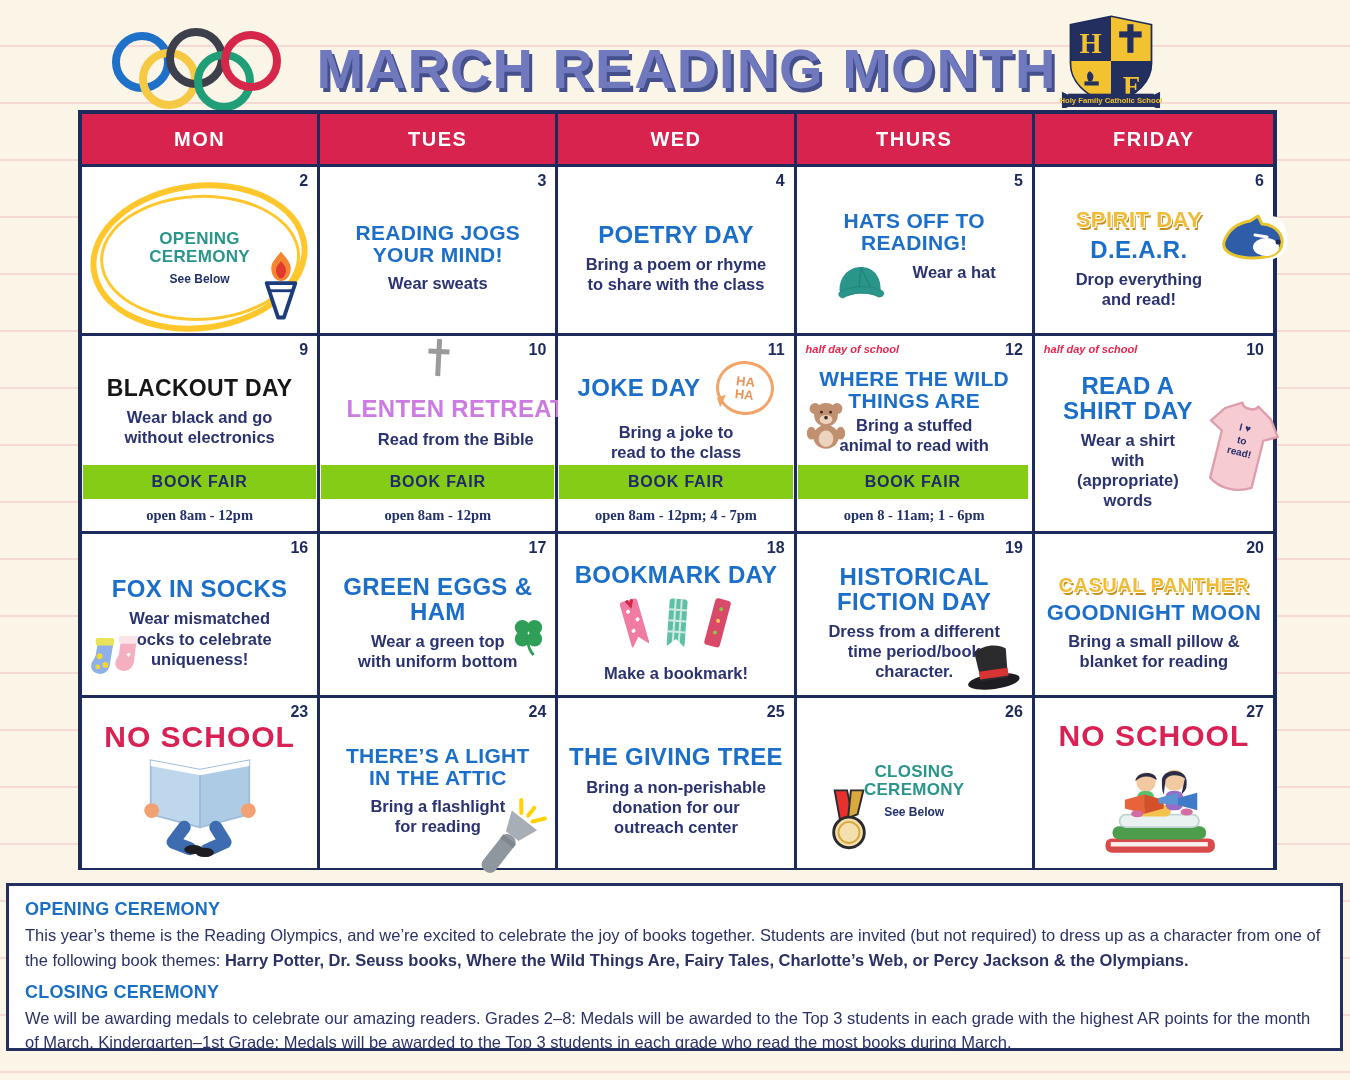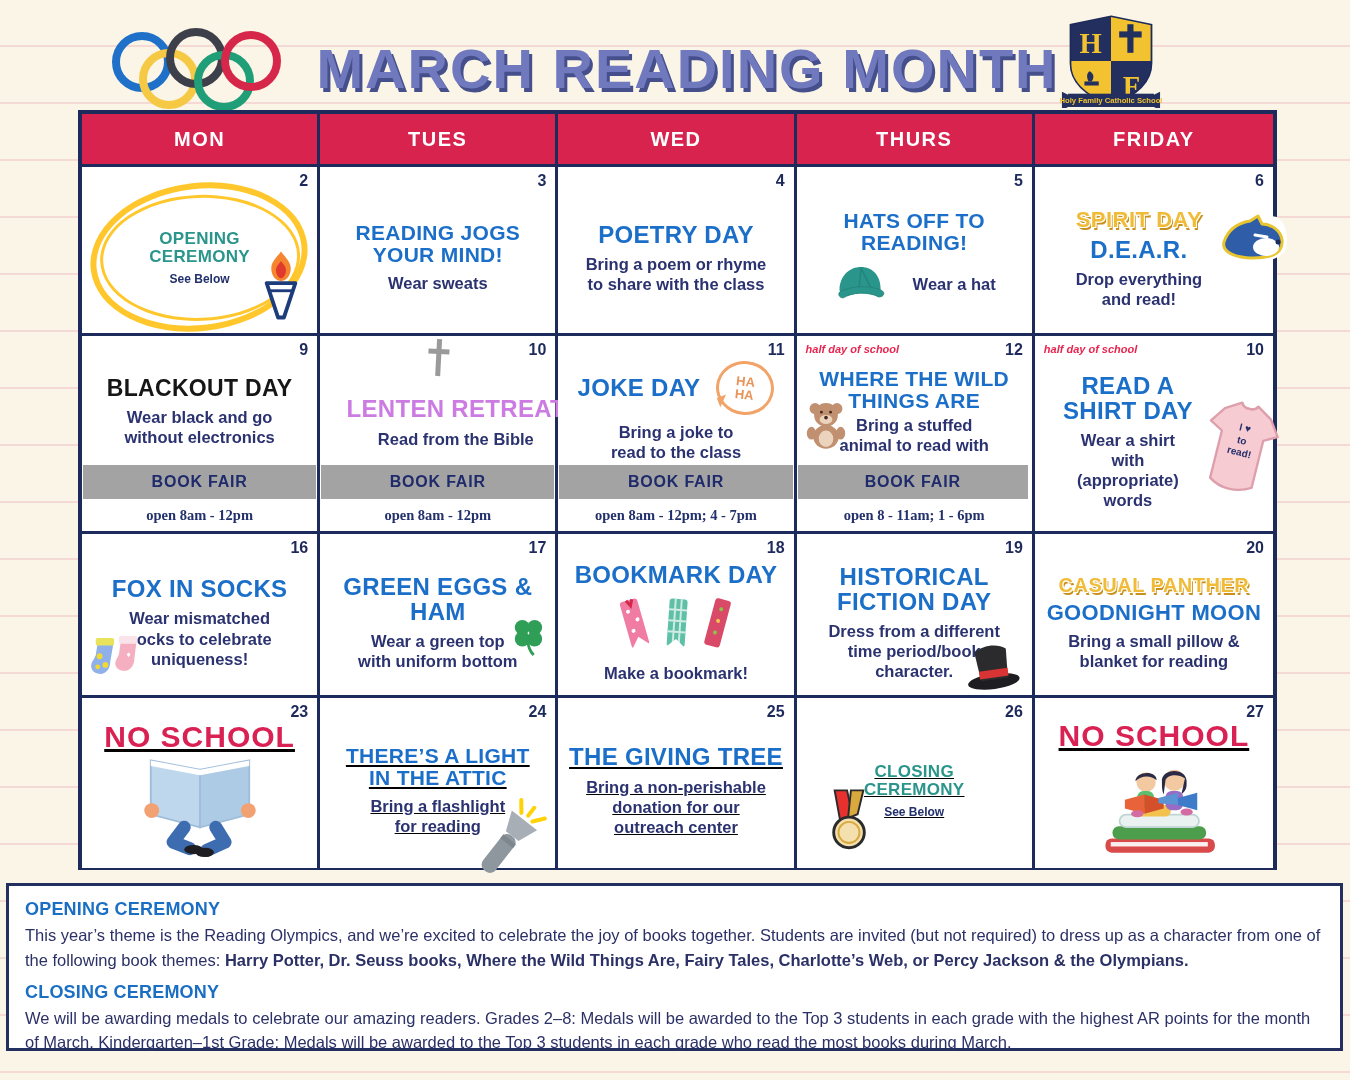--- a/index.html
+++ b/index.html
@@ -23,51 +23,51 @@
   
   .cal{position:absolute;left:78px;top:110px;width:1199px;height:760px;box-sizing:border-box;
     border:4px solid #1D2A5C;background:#fff;display:grid;
     grid-template-columns:repeat(5,1fr);grid-template-rows:53px 169px 198px 164px 1fr;}
   .hd{background:#D8234F;display:flex;align-items:center;justify-content:center;
     color:#fff;font-weight:800;font-size:20px;letter-spacing:1.5px;text-transform:uppercase;
     border-right:3px solid #1D2A5C;border-bottom:3px solid #1D2A5C;}
   .cell{position:relative;background:#fff;border-right:3px solid #1D2A5C;border-bottom:3px solid #1D2A5C;
     display:flex;flex-direction:column;align-items:center;justify-content:center;padding:22px 4px 6px;}
   .c5{border-right:none !important;}
-  .r4{border-bottom:none !important;text-decoration:underline;}
+  .r4{border-bottom:none !important;}
   .cell .body{flex:1;display:flex;flex-direction:column;align-items:center;justify-content:center;width:100%;}
   .num{position:absolute;top:5px;right:9px;font-weight:800;font-size:16px;color:#1F2A5C;z-index:3;}
   .half{position:absolute;top:7px;left:9px;color:#E8254F;font-style:italic;font-weight:700;font-size:11px;z-index:3;}
   .title{font-weight:800;color:#1B6FC9;font-size:21px;line-height:1.05;letter-spacing:.3px;
     white-space:pre-line;text-align:center;margin:0;}
   .lg{font-size:24px;}
   .t-teal{color:#2A958B;font-size:17px;}
   .t-black{color:#161616;font-size:23px;}
   .t-orchid{color:#CC7BE2;}
   .t-red{color:#D92153;font-size:30px;letter-spacing:1px;}
   .pre-gold{font-weight:800;font-size:22px;letter-spacing:.5px;color:#F0BC38;margin:0 0 4px;
     text-shadow:-1px -1px 0 #fff,1px -1px 0 #fff,-1px 1px 0 #fff,1px 1px 0 #fff,2px 3px 0 #C8901C;}
   .desc{font-weight:700;color:#2B3270;font-size:16.5px;line-height:1.22;white-space:pre-line;
     text-align:center;margin:7px 0 0;}
   .note{font-weight:700;color:#22306B;font-size:12px;margin-top:6px;}
   
   .cell.fair{padding-bottom:0;}
-  .band{align-self:stretch;height:34px;margin:0 -3px;background:#a3a3a3;z-index:2;
+  .band{align-self:stretch;height:34px;margin:0 -3px;background:#84cc16;z-index:2;
     display:flex;align-items:center;justify-content:center;}
   .band.end{margin-right:0;}
   .band span{color:#1F2A6B;font-weight:800;font-size:16px;letter-spacing:.8px;}
   .time{height:32px;display:flex;align-items:center;justify-content:center;
     color:#22306B;font-weight:700;font-size:14.5px;font-family:Liberation Serif, serif;}
   
   .scribble{position:absolute;left:8px;top:16px;width:206px;height:136px;border:6px solid #FFC72C;
     border-radius:50%;transform:rotate(-7deg);z-index:1;}
   .scribble:after{content:"";position:absolute;left:4px;top:6px;right:2px;bottom:4px;
     border:3px solid #FFC72C;border-radius:50%;transform:rotate(5deg);}
   .torch{position:absolute;right:14px;bottom:8px;z-index:2;}
-  .caprow{display:flex;align-items:center;gap:24px;margin-top:8px;}
+  .caprow{display:flex;align-items:flex-start;gap:24px;margin-top:8px;}
   .panther{position:absolute;right:-16px;top:42px;z-index:4;}
   .crossic{position:absolute;top:2px;left:50%;transform:translateX(-50%) rotate(3deg);}
   .titlerow{display:flex;align-items:center;gap:16px;}
   .bubble{width:52px;height:48px;border:3px solid #F2A368;border-radius:50%;color:#E8955B;
     font-weight:700;font-size:13px;line-height:1;display:flex;align-items:center;justify-content:center;
     white-space:pre-line;text-align:center;transform:rotate(6deg);position:relative;flex:none;}
   .bubble:after{content:"";position:absolute;left:-8px;bottom:4px;width:0;height:0;
     border:7px solid transparent;border-right-color:#F2A368;transform:rotate(18deg);}
   .teddy{position:absolute;left:8px;top:64px;z-index:2;}
   .shirt-wrap{position:absolute;right:-12px;top:60px;width:90px;height:100px;z-index:4;}

